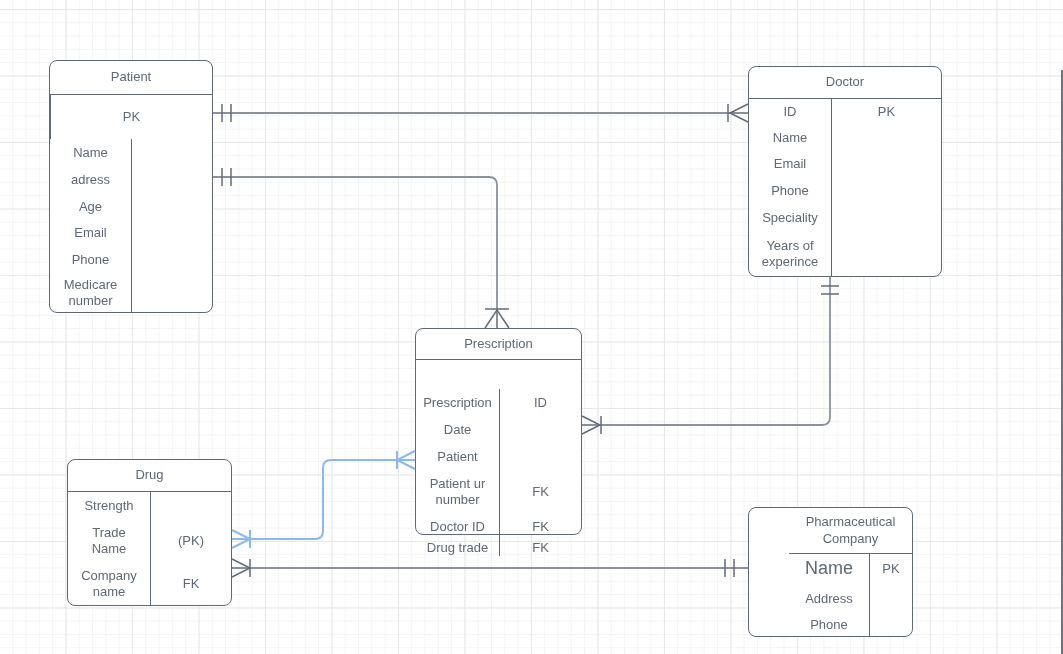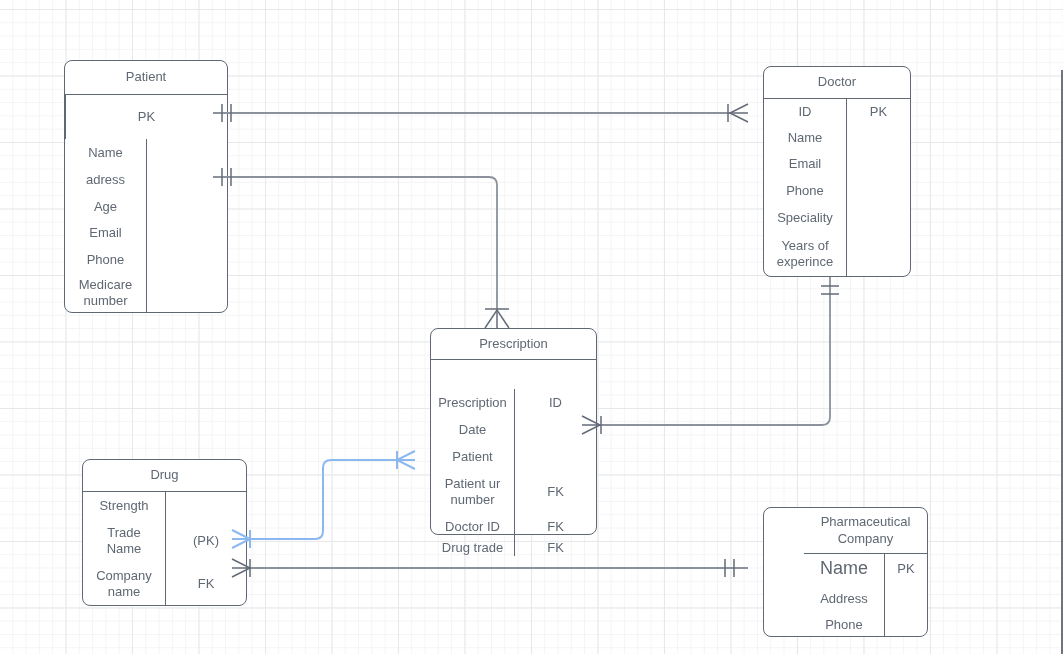--- a/index.html
+++ b/index.html
@@ -11,21 +11,21 @@
       linear-gradient(#e7e8ea 1px, transparent 1px),
       linear-gradient(90deg,#e7e8ea 1px, transparent 1px),
       linear-gradient(#f4f4f5 1px, transparent 1px),
       linear-gradient(90deg,#f4f4f5 1px, transparent 1px);
     background-size:66.5px 66.5px,66.5px 66.5px,13.3px 13.3px,13.3px 13.3px;
     background-position:-1px 9px,-1px 9px,-1px 9px,-1px 9px;
   }
   .canvas{position:absolute;inset:0;}
   .entity{
     position:absolute;background:#fff;border:1.4px solid #5f6873;border-radius:8px;
-    color:#5f6873;font-size:13px;display:flex;flex-direction:column;box-sizing:border-box;margin-left:15px;
+    color:#5f6873;font-size:13px;display:flex;flex-direction:column;box-sizing:border-box;
   }
   .entity .hd{
     display:flex;align-items:center;justify-content:center;text-align:center;
     border-bottom:1.4px solid #5f6873;white-space:pre-line;line-height:1.25;flex:0 0 auto;
   }
   .entity .body{display:flex;flex-direction:column;flex:1 1 auto;}
   .row{display:flex;flex:0 0 auto;}
   .cell{display:flex;align-items:center;justify-content:center;text-align:center;
         white-space:pre-line;line-height:1.22;box-sizing:border-box;}
   .cell.label{width:var(--lw);flex:0 0 auto;}
@@ -67,21 +67,21 @@
         <div class="cell key"></div>
       </div>
       <div class="row" style="flex:1 1 auto">
         <div class="cell label">Medicare
 number</div>
         <div class="cell key"></div>
       </div>
     </div>
   </div>
 
-  <div class="entity" style="--lw:82px;left:748px;top:66px;width:148px;height:211px;">
+  <div class="entity" style="--lw:82px;left:748px;top:66px;width:194px;height:211px;">
     <div class="hd" style="height:31px">Doctor</div>
     <div class="body">
       <div class="row" style="height:26px">
         <div class="cell label">ID</div>
         <div class="cell key">PK</div>
       </div>
       <div class="row" style="height:26px">
         <div class="cell label">Name</div>
         <div class="cell key"></div>
       </div>

